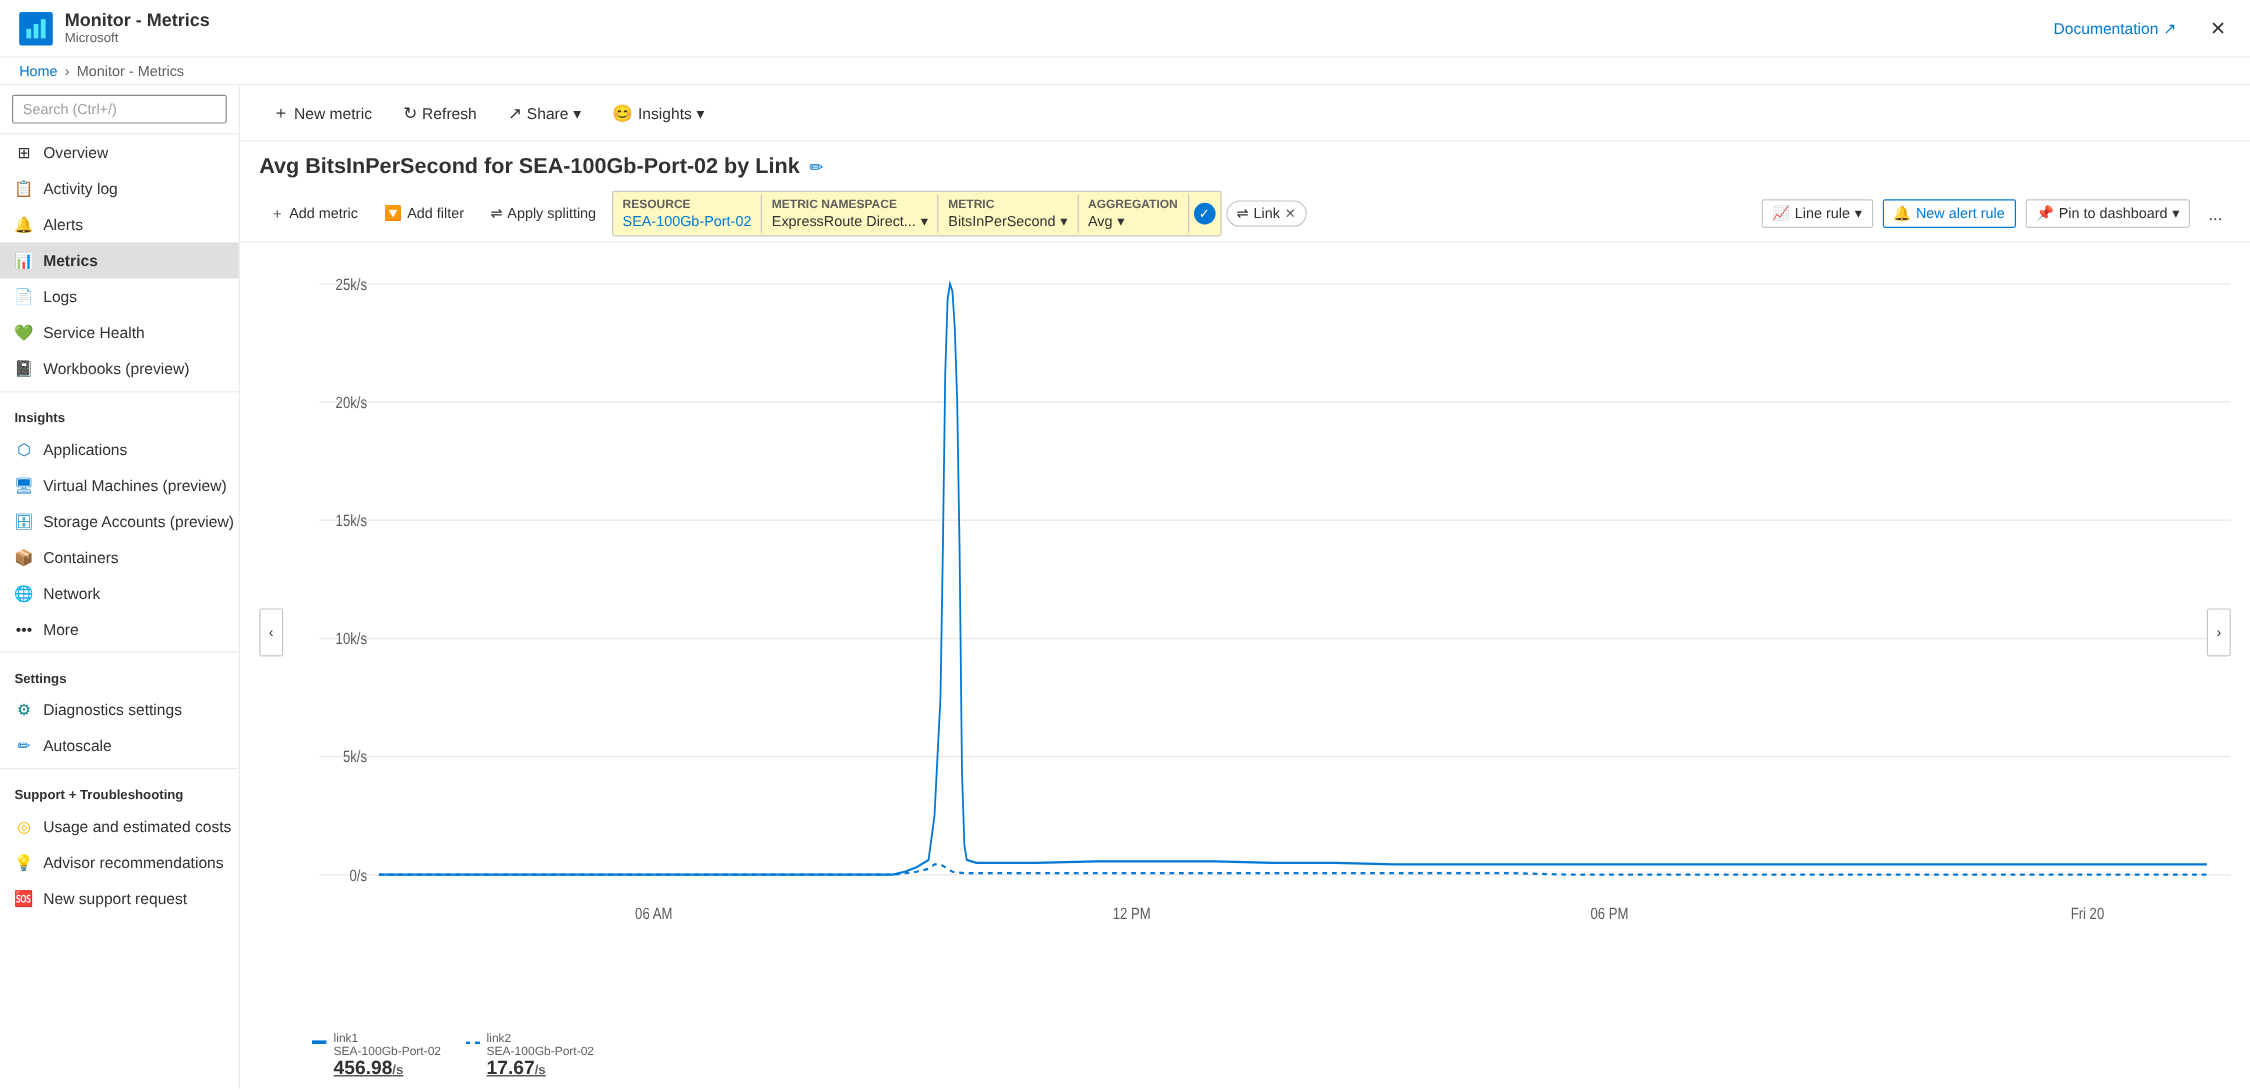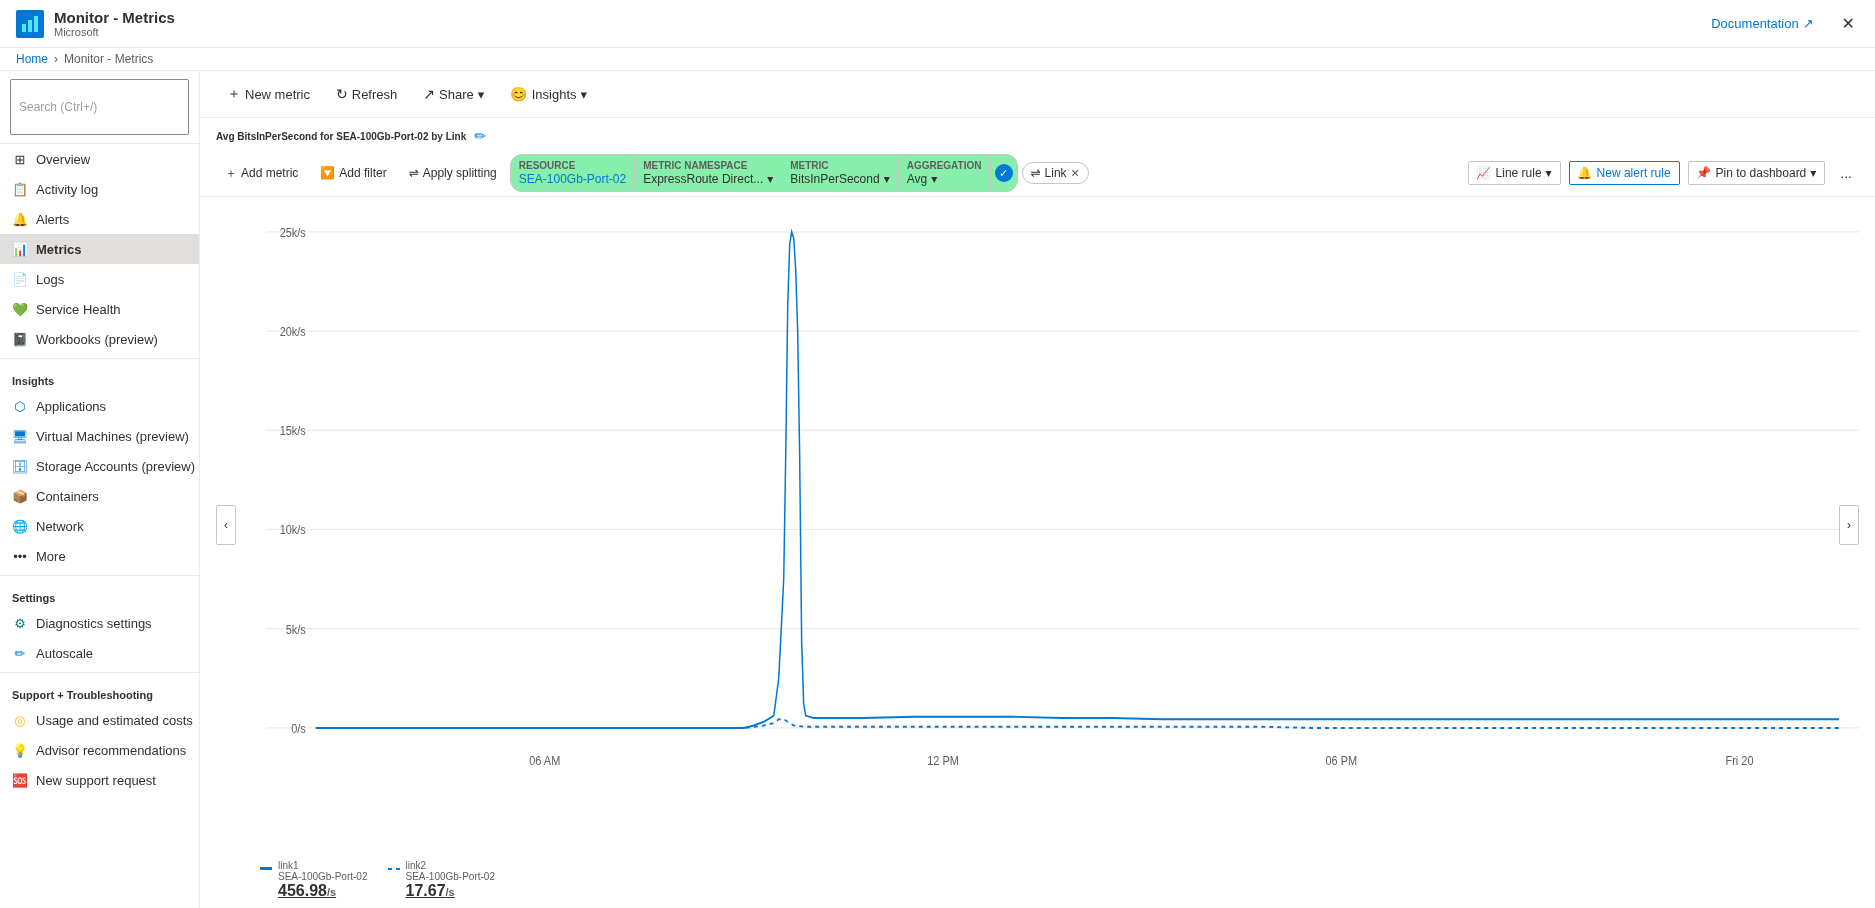--- a/index.html
+++ b/index.html
@@ -21,46 +21,46 @@
     .breadcrumb { padding: 4px 16px; font-size: 12px; color: #605e5c; border-bottom: 1px solid #edebe9; display: flex; align-items: center; gap: 6px; }
     .breadcrumb a { color: #0078d4; text-decoration: none; }
     .breadcrumb span { color: #605e5c; }
 
     
     .main-layout { display: flex; flex: 1; overflow: hidden; }
 
     
     .sidebar { width: 200px; min-width: 200px; background: #fff; border-right: 1px solid #edebe9; display: flex; flex-direction: column; overflow-y: auto; }
     .sidebar-search { padding: 8px 10px; border-bottom: 1px solid #edebe9; }
-    .sidebar-search input { width: 100%; border: 1px solid #8a8886; border-radius: 2px; padding: 20px 8px; font-size: 12px; color: #323130; outline: none; }
+    .sidebar-search input { width: 100%; border: 1px solid #8a8886; border-radius: 2px; padding: 4px 8px; font-size: 12px; color: #323130; outline: none; }
     .sidebar-search input::placeholder { color: #a19f9d; }
 
     .sidebar-item { display: flex; align-items: center; gap: 8px; padding: 7px 12px; cursor: pointer; color: #323130; font-size: 13px; white-space: nowrap; }
     .sidebar-item.active { background: #e1dfdd; font-weight: 600; }
     .sidebar-item .icon { width: 16px; height: 16px; display: flex; align-items: center; justify-content: center; flex-shrink: 0; }
     .sidebar-section-label { padding: 12px 12px 4px; font-size: 11px; font-weight: 700; color: #323130; text-transform: none; }
     .sidebar-divider { height: 1px; background: #edebe9; margin: 4px 0; }
 
     
     .content { flex: 1; display: flex; flex-direction: column; overflow: hidden; background: #fff; }
 
     
     .toolbar { display: flex; align-items: center; gap: 4px; padding: 8px 16px; border-bottom: 1px solid #edebe9; }
     .toolbar-btn { display: flex; align-items: center; gap: 4px; padding: 5px 10px; border: 1px solid transparent; border-radius: 2px; cursor: pointer; background: none; font-size: 13px; color: #323130; }
     .toolbar-btn .icon { font-size: 14px; }
     .toolbar-right { margin-left: auto; }
     .time-range { padding: 4px 10px; border: 1px solid #8a8886; border-radius: 2px; font-size: 12px; color: #323130; background: #fff; cursor: pointer; }
 
     
     .chart-header { padding: 10px 16px 6px; display: flex; align-items: center; gap: 8px; }
-    .chart-title { font-size: 10px; font-weight: 600; color: #323130; }
+    .chart-title { font-size: 18px; font-weight: 600; color: #323130; }
     .chart-title-edit { color: #0078d4; cursor: pointer; font-size: 14px; }
     .metric-add-btn { display: flex; align-items: center; gap: 4px; padding: 4px 8px; border: 1px solid transparent; border-radius: 2px; cursor: pointer; background: none; font-size: 12px; color: #323130; }
 
-    .metric-pill { display: flex; align-items: center; border: 1px solid #c8c6c4; border-radius: 12px; background: #86efac; padding: 2px 0; }
+    .metric-pill { display: flex; align-items: center; border: 1px solid #c8c6c4; border-radius: 2px; background: #fef9c3; padding: 2px 0; }
     .metric-pill-section { padding: 3px 8px; font-size: 11px; border-right: 1px solid #c8c6c4; display: flex; flex-direction: column; gap: 1px; }
     .metric-pill-section:last-child { border-right: none; }
     .metric-pill-label { color: #605e5c; font-size: 10px; text-transform: uppercase; font-weight: 600; }
     .metric-pill-value { color: #323130; font-size: 12px; display: flex; align-items: center; gap: 4px; }
     .metric-pill-check { background: #0078d4; border-radius: 50%; width: 18px; height: 18px; display: flex; align-items: center; justify-content: center; color: #fff; font-size: 11px; margin: 0 4px; flex-shrink: 0; }
 
     .link-tag { display: flex; align-items: center; gap: 4px; padding: 3px 8px; border: 1px solid #c8c6c4; border-radius: 12px; font-size: 12px; color: #323130; cursor: pointer; }
     .link-tag-remove { color: #605e5c; cursor: pointer; font-size: 11px; }
 
     

